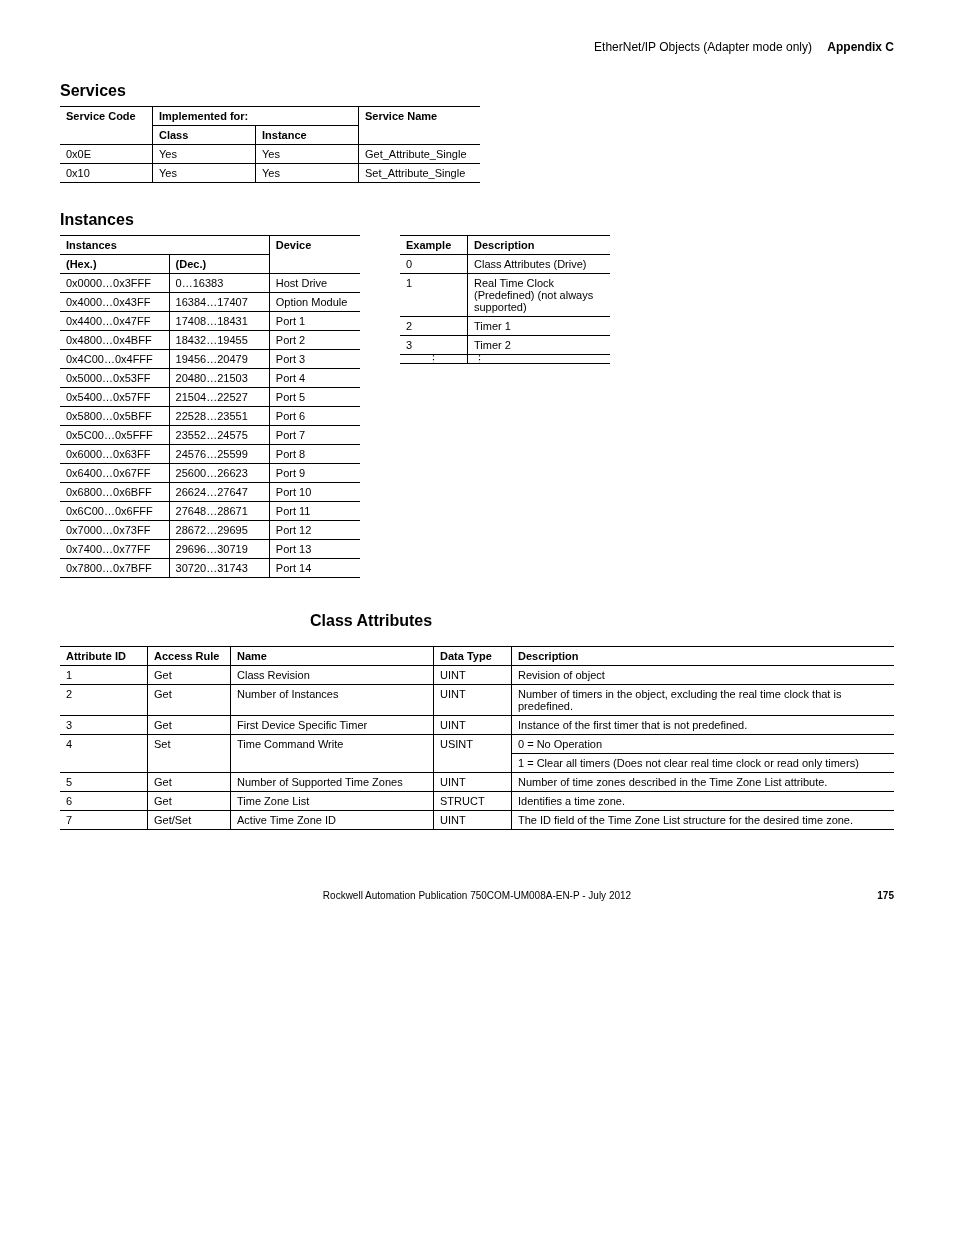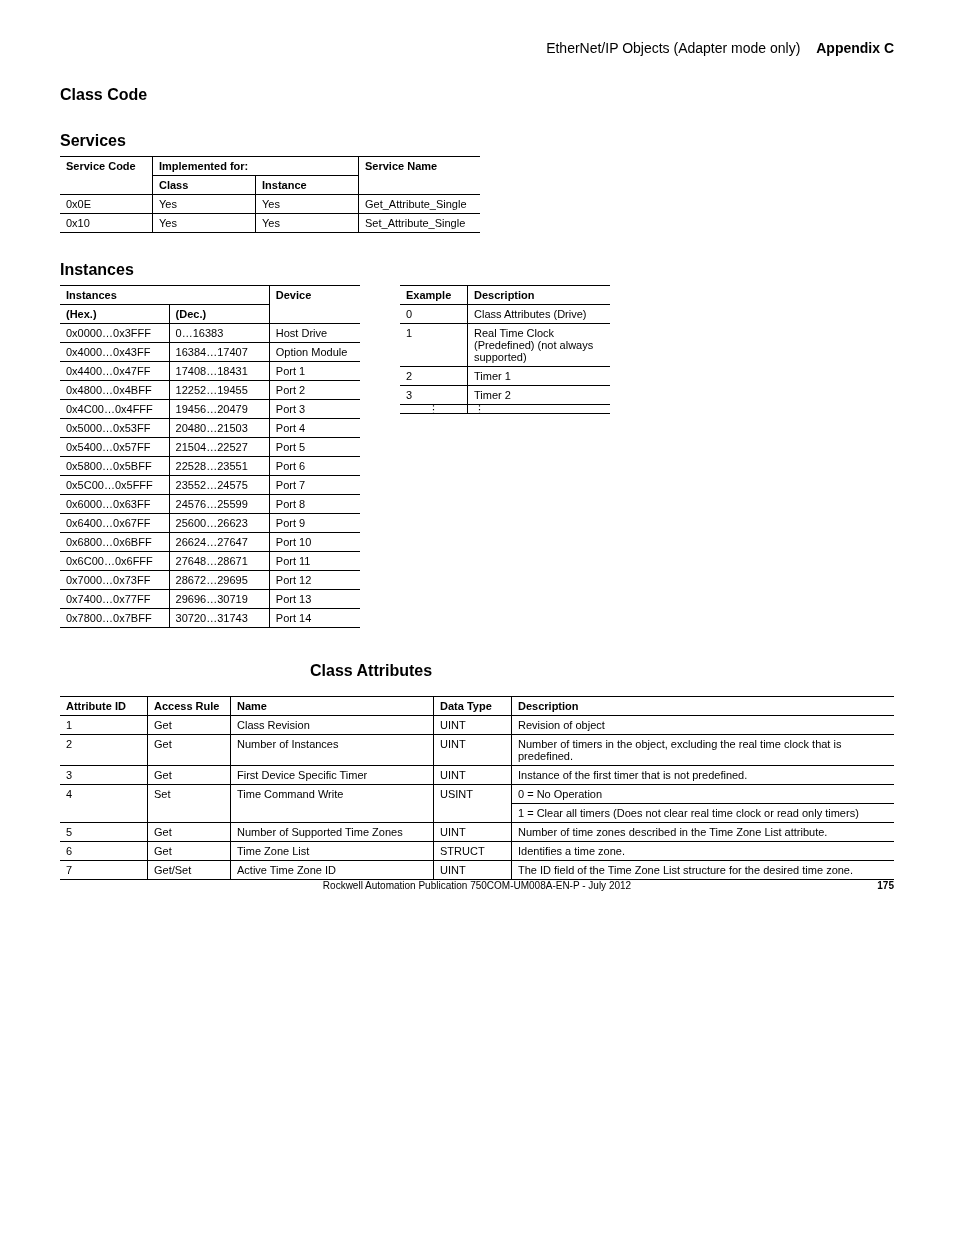--- a/index.html
+++ b/index.html
@@ -4,23 +4,22 @@
 <style>
   body {
     font-family: Arial, Helvetica, sans-serif;
     font-size: 12px;
     margin: 0;
     padding: 40px 60px 30px 60px;
     color: #000;
     background: #fff;
   }
   .header-row {
-    font-size: 14px;
+    font-size: 12px;
     text-align: right;
-    margin-bottom: 30px;
   }
   .header-row .section { font-weight: normal; }
   .header-row .appendix { font-weight: bold; margin-left: 12px; }
   .two-col { display: flex; gap: 40px; }
   .left-col { width: 210px; flex-shrink: 0; }
   .right-col { flex: 1; }
   h1.page-title {
     font-size: 22px;
     font-weight: bold;
     margin: 0;
@@ -52,40 +51,40 @@
   }
   th { font-weight: bold; }
   .tbl-top { border-top: 1.5px solid #000; }
   .tbl-mid { border-top: 1px solid #000; }
   .tbl-bot { border-bottom: 1.5px solid #000; }
   .cell-left { border-left: 1px solid #000; }
   .inst-wrap { display:flex; gap:40px; align-items:flex-start; }
   .vdots { line-height: 0.4; padding:2px 6px; }
   .footer {
     font-size: 10px;
+    margin-top: 60px;
     display:flex;
     justify-content:space-between;
     align-items:flex-end;
   }
   .footer .pub { flex:1; text-align:center; }
   .footer .pg { font-weight:bold; width:40px; text-align:right; }
   .full-width-sec { margin-top: 34px; }
 </style>
 </head>
 <body>
 
 <div class="header-row">
   <span class="section">EtherNet/IP Objects (Adapter mode only)</span>
   <span class="appendix">Appendix C</span>
 </div>
 
 <div class="two-col">
   <div class="right-col">
 
-    <h2 class="sec">Class Code</h2>
 
     <h2 class="sec below">Services</h2>
     <table style="width:420px;">
       <tbody>
           <tr class="tbl-top">
         <th rowspan="2" style="width:80px;">Service Code</th>
         <th colspan="2" class="cell-left">Implemented for:</th>
         <th rowspan="2" class="cell-left">Service Name</th>
       </tr>
       <tr class="tbl-mid">
@@ -134,21 +133,21 @@
               <td class="cell-left">16384…17407</td>
               <td class="cell-left">Option Module</td>
             </tr>
             <tr class="tbl-mid">
               <td>0x4400…0x47FF</td>
               <td class="cell-left">17408…18431</td>
               <td class="cell-left">Port 1</td>
             </tr>
             <tr class="tbl-mid">
               <td>0x4800…0x4BFF</td>
-              <td class="cell-left">12252…19455</td>
+              <td class="cell-left">18432…19455</td>
               <td class="cell-left">Port 2</td>
             </tr>
             <tr class="tbl-mid">
               <td>0x4C00…0x4FFF</td>
               <td class="cell-left">19456…20479</td>
               <td class="cell-left">Port 3</td>
             </tr>
             <tr class="tbl-mid">
               <td>0x5000…0x53FF</td>
               <td class="cell-left">20480…21503</td>

